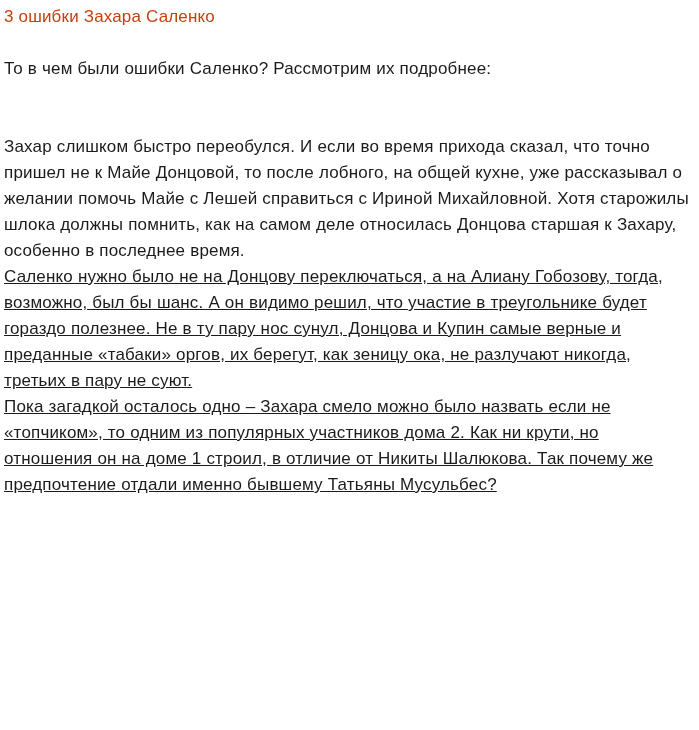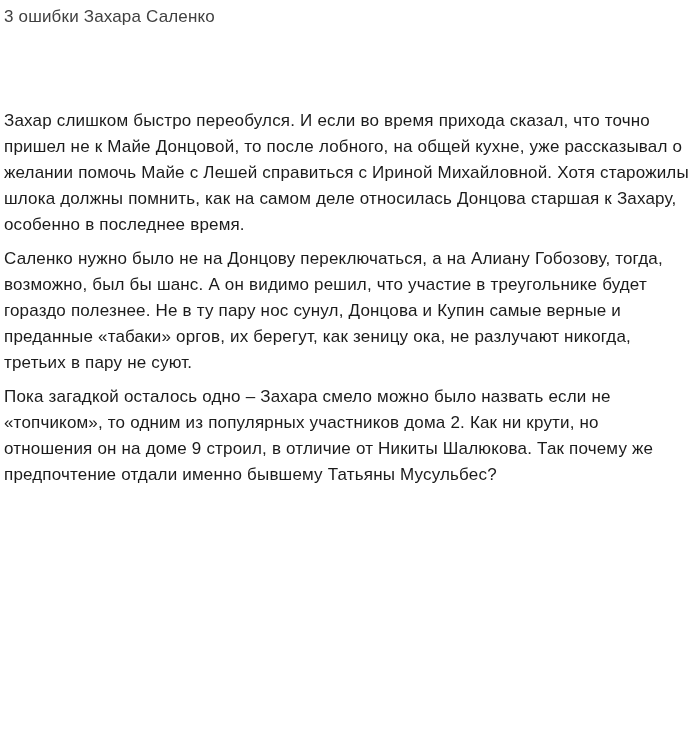--- a/index.html
+++ b/index.html
@@ -22,67 +22,69 @@
     height: 730px;
     padding: 4px 9px 0 4px;
     background: #ffffff;
   }
   .article-title {
     font-size: 17px;
     line-height: 26px;
     margin: 0;
     padding: 0;
     font-weight: 400;
-    color: #404040;
+    color: #c2410c;
     letter-spacing: 0.01em;
     white-space: pre-wrap;
   }
   .spacer {
     height: 26px;
   }
   .para {
     font-size: 17px;
     line-height: 26px;
     margin: 0;
     padding: 0;
     color: #1b1b1b;
     letter-spacing: 0.01em;
     text-align: left;
     word-spacing: 0.004em;
   }
   .para + .para {
-    margin-top: 8px;
+    margin-top: 0;
+    text-decoration: underline;
   }
   .signature {
     font-size: 17px;
     line-height: 26px;
     margin: 0;
     padding: 0;
     color: #1b1b1b;
   }
 </style>
 </head>
 <body>
 
 <div class="page">
 
   <h1 class="article-title">3 ошибки Захара Саленко</h1>
 
   <div class="spacer"></div>
 
+  <p class="para">То в чем были ошибки Саленко? Рассмотрим их подробнее:</p>
 
   <div class="spacer"></div>
 
 
   <div class="spacer"></div>
 
   <p class="para">Захар слишком быстро переобулся. И если во время прихода сказал, что точно пришел не к Майе Донцовой, то после лобного, на общей кухне, уже рассказывал о желании помочь Майе с Лешей справиться с Ириной Михайловной. Хотя старожилы шлока должны помнить, как на самом деле относилась Донцова старшая к Захару, особенно в последнее время.</p>
 
   <p class="para">Саленко нужно было не на Донцову переключаться, а на Алиану Гобозову, тогда, возможно, был бы шанс. А он видимо решил, что участие в треугольнике будет гораздо полезнее. Не в ту пару нос сунул, Донцова и Купин самые верные и преданные «табаки» оргов, их берегут, как зеницу ока, не разлучают никогда, третьих в пару не суют.</p>
 
-  <p class="para">Пока загадкой осталось одно – Захара смело можно было назвать если не «топчиком», то одним из популярных участников дома 2. Как ни крути, но отношения он на доме 9 строил, в отличие от Никиты Шалюкова. Так почему же предпочтение отдали именно бывшему Татьяны Мусульбес?</p>
+  <p class="para">Пока загадкой осталось одно – Захара смело можно было назвать если не «топчиком», то одним из популярных участников дома 2. Как ни крути, но отношения он на доме 1 строил, в отличие от Никиты Шалюкова. Так почему же предпочтение отдали именно бывшему Татьяны Мусульбес?</p>
 
   <div class="spacer"></div>
 
 
   <p class="signature"></p>
 
 </div>
 
 </body></html>

